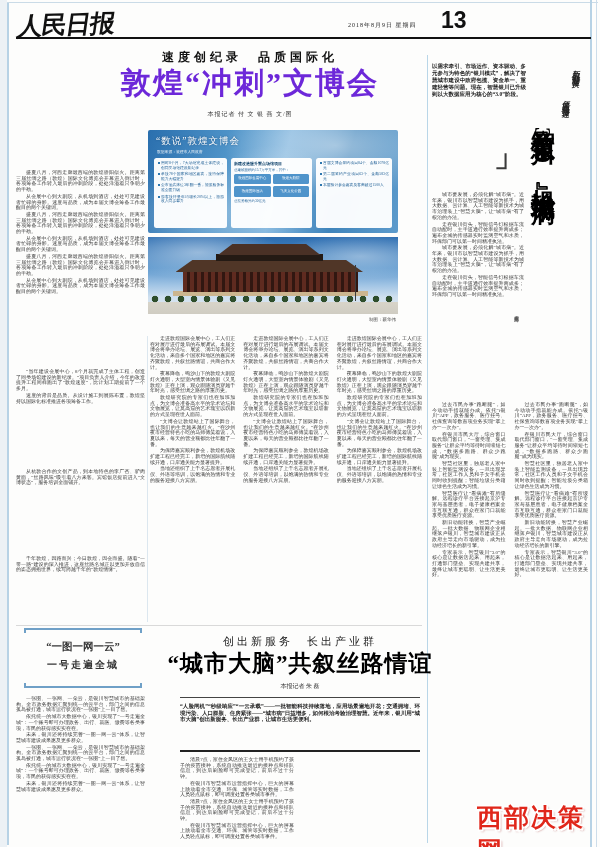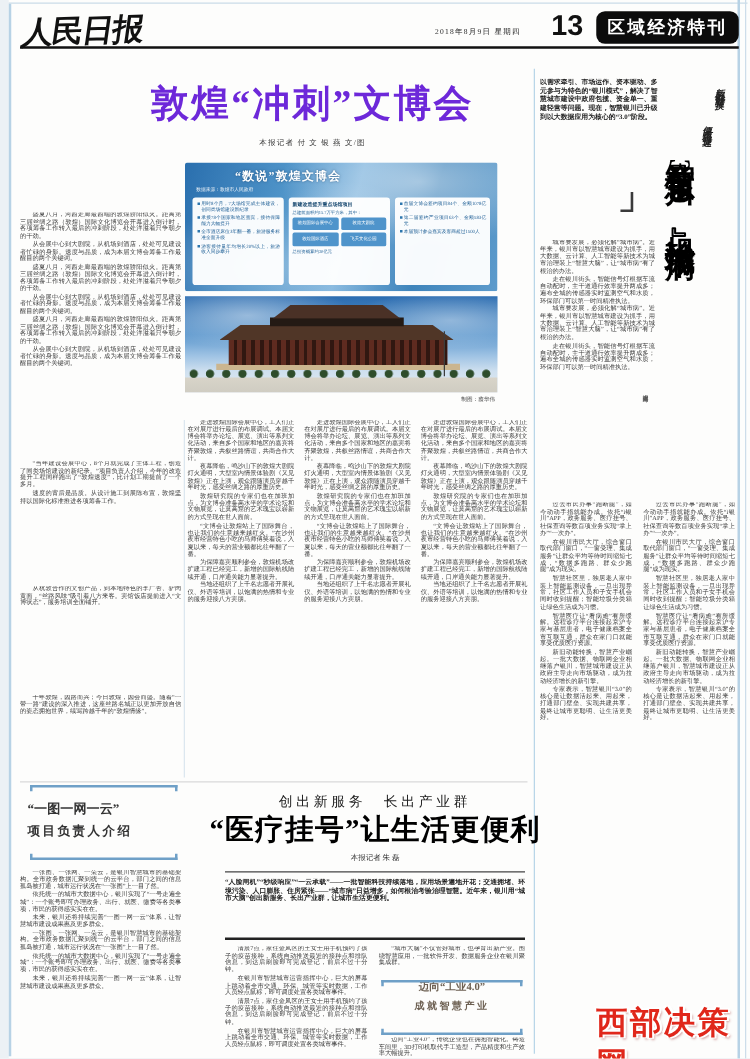--- a/index.html
+++ b/index.html
@@ -33,22 +33,22 @@
             letter-spacing:2px;color:#6d28d9;}
   #lead-byline{left:100px;top:110px;width:300px;text-align:center;font-size:6px;color:#333;letter-spacing:1px;}
 
   
   #ig{left:148px;top:130px;width:250px;height:103px;border-radius:2px;overflow:hidden;
       background:
         radial-gradient(ellipse at 75% 15%, rgba(255,255,255,.5), transparent 42%),
         radial-gradient(ellipse at 25% 80%, rgba(255,255,255,.28), transparent 38%),
         radial-gradient(ellipse at 50% 40%, rgba(255,255,255,.18), transparent 30%),
         linear-gradient(105deg,#2a6fae 0%,#4e93c8 30%,#7fb4dd 52%,#3f84bb 75%,#5d9bcc 100%);}
-  #ig-title{left:8px;top:5px;font-size:9.5px;font-weight:bold;color:#fff;letter-spacing:1px;
-      text-shadow:0 0 2px rgba(0,40,80,.6);margin-left:32px;}
+  #ig-title{left:8px;top:5px;font-size:9.5px;font-weight:normal;color:#fff;letter-spacing:1px;
+      text-shadow:0 0 2px rgba(0,40,80,.6);}
   #ig-source{left:9px;top:19px;font-size:3.8px;color:rgba(255,255,255,.92);}
   .igcard{position:absolute;top:28px;bottom:5px;background:rgba(255,255,255,.96);border-radius:2.5px;
       padding:3px;overflow:hidden;}
   #ig-card1{left:6px;width:73px;} #ig-card2{left:83px;width:81px;} #ig-card3{left:168px;width:76px;}
   .ig-li{font-size:3.8px;line-height:4.6px;color:#1d5e95;margin-bottom:2px;padding-left:4px;
       position:relative;text-align:justify;}
   .ig-li::before{content:"";position:absolute;left:.5px;top:1px;width:2px;height:2px;background:#2d76ae;}
   #ig2-title{font-size:4px;font-weight:bold;color:#14466e;margin-bottom:1.5px;}
   #ig2-sub{font-size:3.5px;color:#1d5e95;margin-bottom:2px;}
   #ig2-grid{display:grid;grid-template-columns:1fr 1fr;gap:2px;margin-bottom:2px;}
@@ -107,21 +107,21 @@
   #ra-headline{left:527px;top:112px;height:305px;writing-mode:vertical-rl;font-size:24px;
       font-weight:900;letter-spacing:3px;color:#000;}
   #ra-bylinev{left:514px;top:312px;height:95px;writing-mode:vertical-rl;font-size:4.5px;color:#555;}
   #ra-colA{left:432px;top:192px;width:92px;height:206px;}
   #ra-col2{left:432px;top:402px;width:156px;height:440px;column-count:2;column-gap:9px;}
 
   
   .bk{position:absolute;left:2px;right:2px;height:5px;}
   .bk-t{top:0;border-top:2px solid #6fa0c7;border-left:2px solid #6fa0c7;border-right:2px solid #6fa0c7;}
   .bk-b{bottom:0;border-bottom:2px solid #6fa0c7;border-left:2px solid #6fa0c7;border-right:2px solid #6fa0c7;}
-  #blbox{left:22px;top:628px;width:122px;height:60px;}
+  #blbox{left:22px;top:628px;width:122px;height:60px;text-align:center;}
   #blbox .l1{margin-top:12px;font-size:10.5px;font-weight:bold;color:#333;}
   #blbox .l2{margin-top:4px;font-size:10px;font-weight:bold;color:#333;letter-spacing:2px;}
   #bl-text{left:16px;top:696px;width:129px;height:146px;}
 
   
   #ba-kicker{left:178px;top:634px;width:244px;text-align:center;font-size:11px;font-weight:normal;letter-spacing:3px;}
   #ba-headline{left:158px;top:648px;width:284px;text-align:center;font-size:23px;font-weight:900;letter-spacing:1px;color:#000;}
   #ba-byline{left:178px;top:682px;width:244px;text-align:center;font-size:6px;color:#333;}
   #ba-rule1{left:180px;top:697px;width:240px;height:1px;background:#444;}
   #ba-intro{left:180px;top:703px;width:240px;height:44px;font-size:5.5px;line-height:6.6px;
@@ -150,23 +150,23 @@
 
   <div class="abs" id="edge-left-bg"></div>
   <div class="abs" id="edge-left"></div>
   <div class="abs" id="edge-top"></div>
   <div class="abs" id="edge-right1"></div>
   <div class="abs" id="edge-right2"></div>
 
   <div class="abs" id="masthead">人民日报</div>
   <div class="abs" id="hdr-date">2018年8月9日 星期四</div>
   <div class="abs" id="hdr-page">13</div>
-  <div class="abs" id="hdr-section">区域经济特刊</div>
   <div class="abs" id="hdr-rule"></div>
 
+  <div class="abs" id="lead-kicker">速度创纪录　品质国际化</div>
   <div class="abs" id="lead-headline">敦煌“冲刺”文博会</div>
   <div class="abs" id="lead-byline">本报记者 付 文 银 燕 文/图</div>
 
   <div class="abs" id="ig">
     <div class="abs" id="ig-title">“数说”敦煌文博会</div>
     <div class="abs" id="ig-source">数据来源：敦煌市人民政府</div>
     <div class="igcard" id="ig-card1">
         <p class="ig-li">用时8个月，7大场馆完成主体建设，创同类场馆建设新纪录</p>
         <p class="ig-li">承接78个国家和地区嘉宾，接待保障能力大幅提升</p>
         <p class="ig-li">全市酒店床位3年翻一番，旅游服务标准全面升级</p>
@@ -272,53 +272,39 @@
       <p class="bp">智慧社区里，独居老人家中装上智能监测设备，一旦出现异常，社区工作人员和子女手机会同时收到提醒；智能垃圾分类箱让绿色生活成为习惯。</p>
       <p class="bp">智慧医疗让“看病难”有所缓解。远程诊疗平台连接起京沪专家与基层患者，电子健康档案全市互联互通，群众在家门口就能享受优质医疗资源。</p>
       <p class="bp">新旧动能转换，智慧产业崛起。一批大数据、物联网企业相继落户银川，智慧城市建设正从政府主导走向市场驱动，成为拉动经济增长的新引擎。</p>
       <p class="bp">专家表示，智慧银川“3.0”的核心是让数据活起来、用起来，打通部门壁垒、实现共建共享，最终让城市更聪明、让生活更美好。</p>
     </div>
 
   <div class="abs" id="blbox">
     <div class="bk bk-t"></div>
     <div class="bk bk-b"></div>
     <div class="l1">“一图一网一云”</div>
-    <div class="l2">项目负责人介绍</div>
+    <div class="l2">一号走遍全城</div>
   </div>
   <div class="abs tinycol" id="bl-text">
       <p class="bp">一张图、一张网、一朵云，是银川智慧城市的基础架构。全市政务数据汇聚到统一的云平台，部门之间的信息孤岛被打通，城市运行状况在“一张图”上一目了然。</p>
       <p class="bp">依托统一的城市大数据中心，银川实现了“一号走遍全城”：一个账号即可办理政务、出行、就医、缴费等各类事项，市民的获得感实实在在。</p>
       <p class="bp">未来，银川还将持续完善“一图一网一云”体系，让智慧城市建设成果惠及更多群众。</p>
       <p class="bp">一张图、一张网、一朵云，是银川智慧城市的基础架构。全市政务数据汇聚到统一的云平台，部门之间的信息孤岛被打通，城市运行状况在“一张图”上一目了然。</p>
       <p class="bp">依托统一的城市大数据中心，银川实现了“一号走遍全城”：一个账号即可办理政务、出行、就医、缴费等各类事项，市民的获得感实实在在。</p>
       <p class="bp">未来，银川还将持续完善“一图一网一云”体系，让智慧城市建设成果惠及更多群众。</p>
     </div>
 
   <div class="abs" id="ba-kicker">创出新服务　长出产业群</div>
-  <div class="abs" id="ba-headline">“医疗挂号”让生活更便利</div>
+  <div class="abs" id="ba-headline">“城市大脑”共叙丝路情谊</div>
   <div class="abs" id="ba-byline">本报记者 朱 磊</div>
   <div class="abs" id="ba-rule1"></div>
   <div class="abs" id="ba-intro">“人脸闸机”“秒级响应”“一云承载”——一批智能科技持续落地，应用场景遍地开花；交通拥堵、环境污染、人口膨胀、住房紧张——“城市病”日益增多，如何根治考验治理智慧。近年来，银川用“城市大脑”创出新服务、长出产业群，让城市生活更便利。</div>
   <div class="abs" id="ba-rule2"></div>
   <div class="abs tinycol" id="ba-colL">
       <p class="bp">清晨7点，家住金凤区的王女士用手机预约了孩子的疫苗接种，系统自动推送最近的接种点和排队信息，到达后刷脸即可完成登记，前后不过十分钟。</p>
       <p class="bp">在银川市智慧城市运营指挥中心，巨大的屏幕上跳动着全市交通、环保、城管等实时数据，工作人员轻点鼠标，即可调度处置各类城市事件。</p>
       <p class="bp">清晨7点，家住金凤区的王女士用手机预约了孩子的疫苗接种，系统自动推送最近的接种点和排队信息，到达后刷脸即可完成登记，前后不过十分钟。</p>
       <p class="bp">在银川市智慧城市运营指挥中心，巨大的屏幕上跳动着全市交通、环保、城管等实时数据，工作人员轻点鼠标，即可调度处置各类城市事件。</p>
     </div>
-  <div class="abs" id="ba-colR">
-    <div class="tinycol" id="ba-colR-top">
-        <p class="bp">“城市大脑”不仅管好城市，也孕育出新产业。围绕智慧应用，一批软件开发、数据服务企业在银川聚集成群。</p>
-      </div>
-    <div id="wbox">
-      <div class="bk bk-t"></div>
-      <div class="bk bk-b"></div>
-      <div class="wl1">迈向“工业4.0”</div>
-      <div class="wl2">成就智慧产业</div>
-    </div>
-    <div class="tinycol" id="ba-colR-bot">
-        <p class="bp">迈向“工业4.0”，传统企业也在拥抱智能化。铸造车间里，3D打印机取代手工造型，产品精度和生产效率大幅提升。</p>
-      </div>
-  </div>
 
   <div class="abs" id="wm-name">西部决策网</div>
 
 </div>
 
 </body></html>

